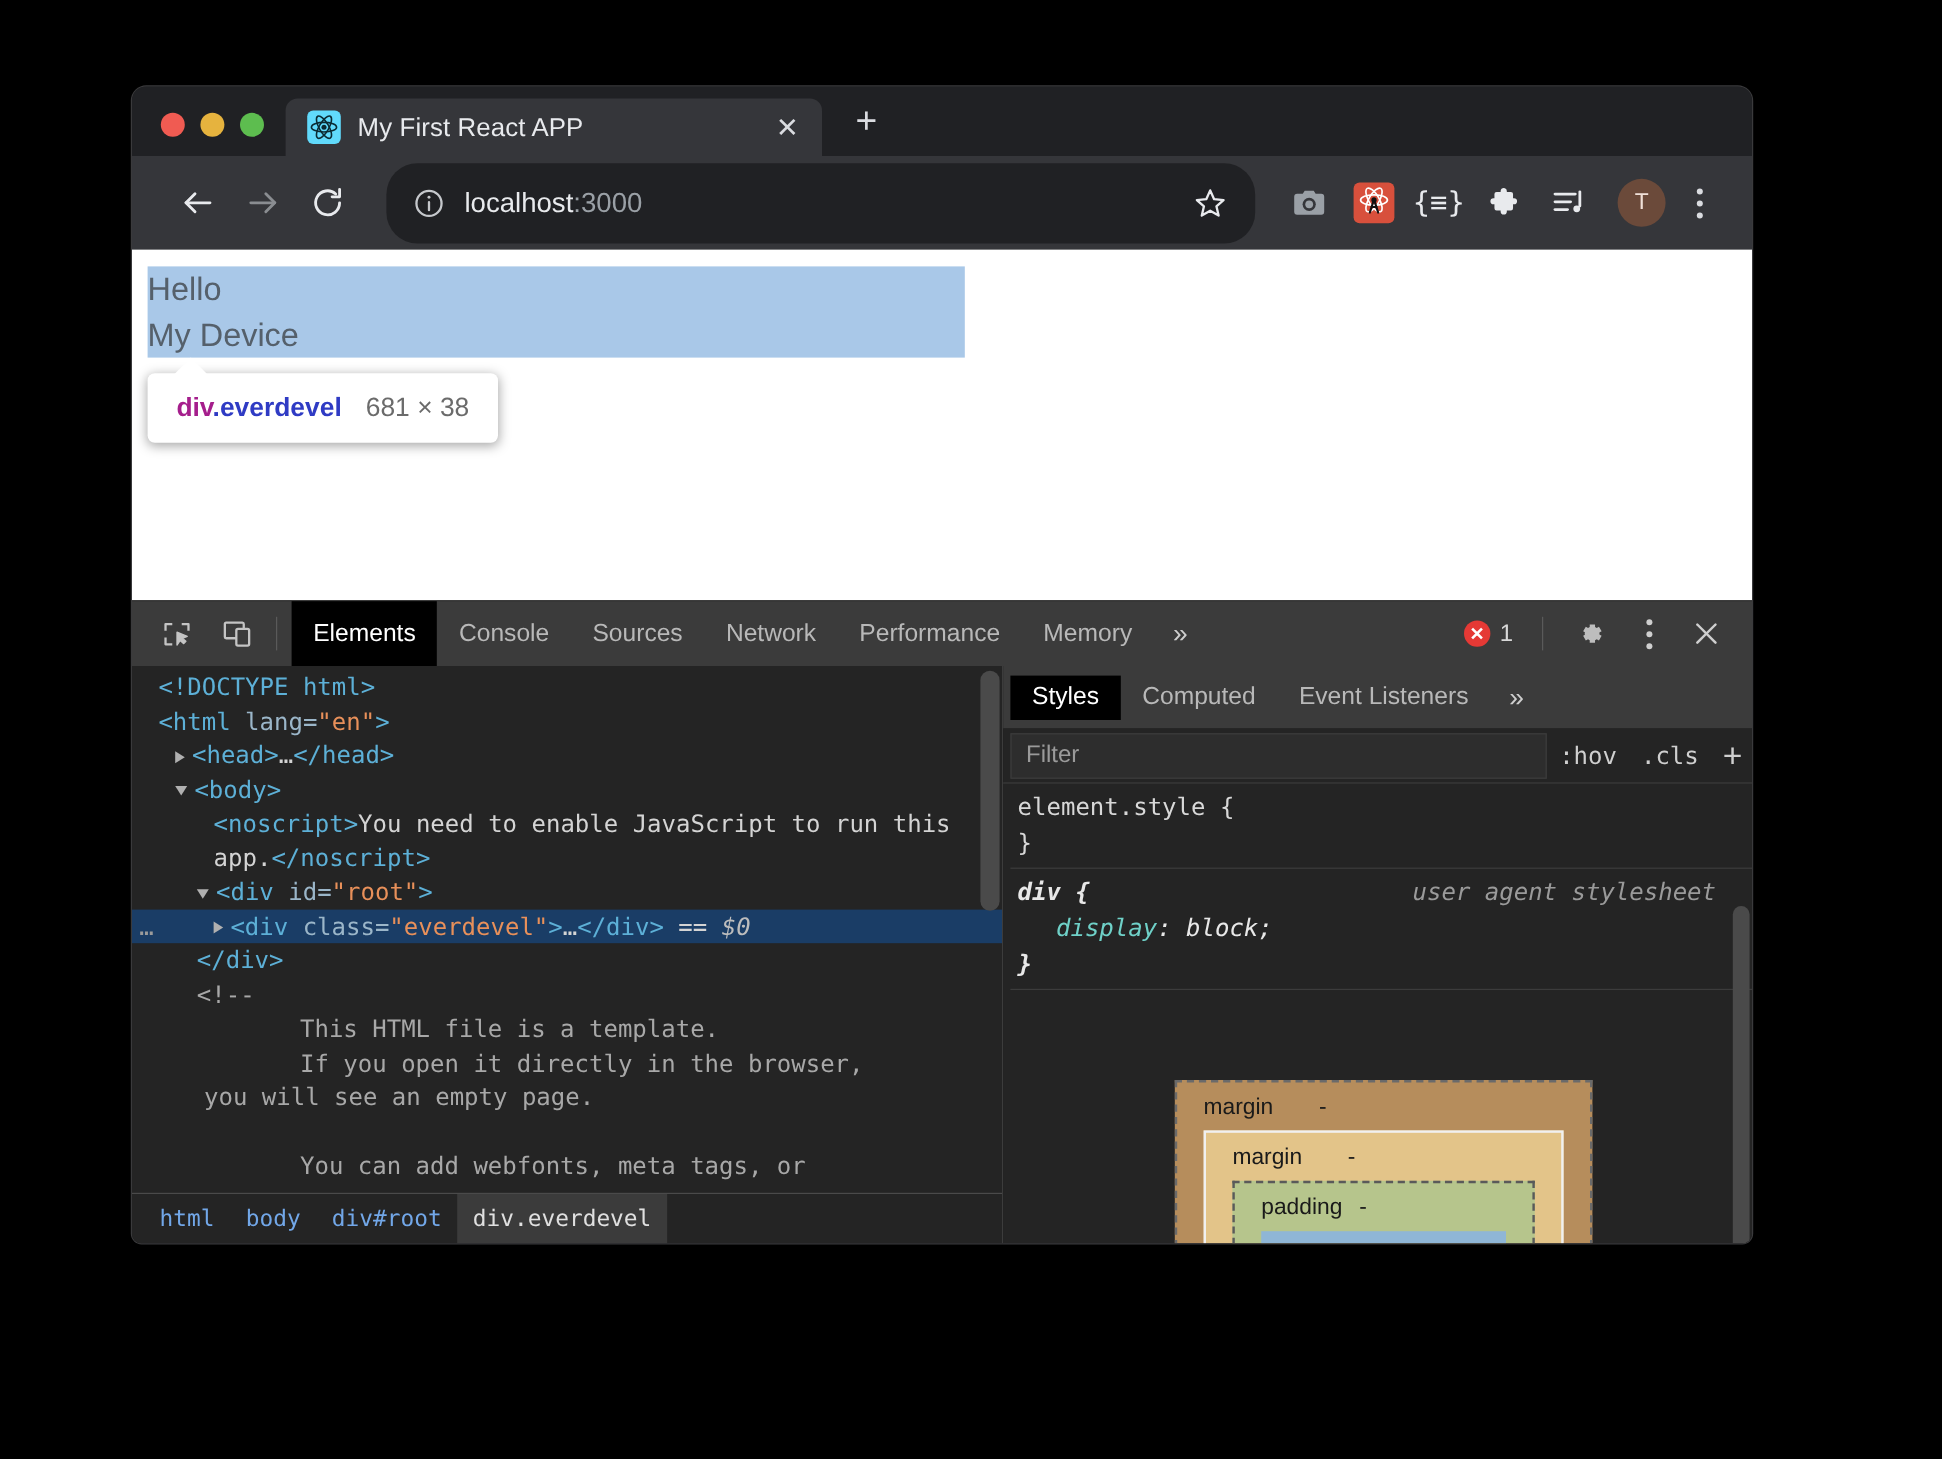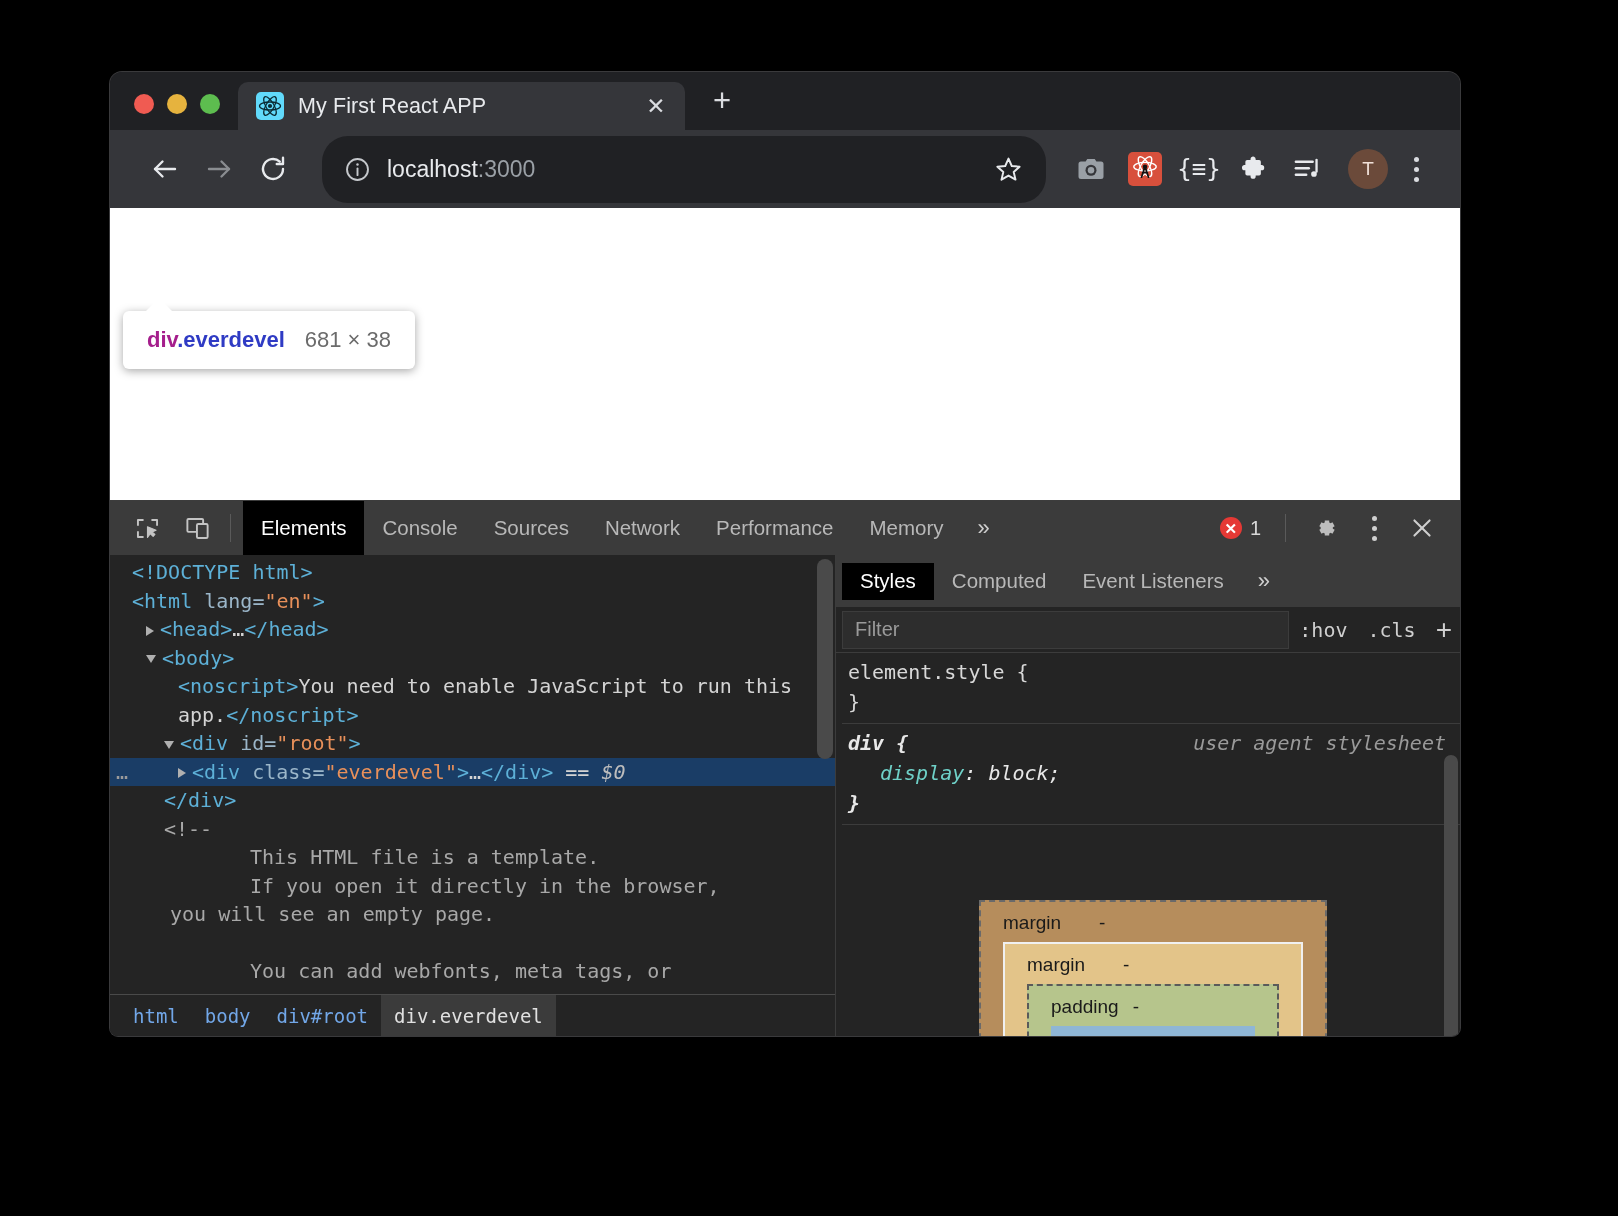--- a/index.html
+++ b/index.html
@@ -322,21 +322,21 @@
 
   #styles-content {
     flex: 1 1 auto;
     overflow: hidden;
     font-family: "DejaVu Sans Mono", monospace;
     font-size: 20px;
     line-height: 30px;
     position: relative;
     padding-left: 6px;
   }
-  .rule-block { padding: 4px 0 6px 0; border-bottom: 1px solid #3c3c3c; }
+  .rule-block { padding: 4px 16px 6px 0; border-bottom: 1px solid #3c3c3c; }
   .rule-line { white-space: pre; padding-left: 6px; color: #c8c8c8; }
   .sel { color: #d8d8d8; }
   .sel-italic { font-style: italic; font-weight: bold; color: #e8e8e8; }
   .origin {
     float: right; color: #9a9a9a; font-style: italic; padding-right: 14px;
   }
   .prop { color: #6fd1c8; }
   .val { color: #e8e8e8; }
   .rule-line.decl { font-style: italic; }
   #styles-scrollbar {
@@ -495,20 +495,26 @@
     <div id="profile-avatar">T</div>
 
     <div id="kebab-menu">
       <span class="kebab-dot"></span>
       <span class="kebab-dot"></span>
       <span class="kebab-dot"></span>
     </div>
   </div>
 
   <div id="viewport">
+    <div id="element-highlight">
+      <div id="page-text">
+        <div>Hello</div>
+        <div>My Device</div>
+      </div>
+    </div>
 
     <div id="inspect-tooltip">
       <span><span id="tooltip-tag">div</span><span id="tooltip-class">.everdevel</span></span>
       <span id="tooltip-dims">681 × 38</span>
     </div>
   </div>
 
   <div id="devtools">
 
     <div id="devtools-tabbar">

